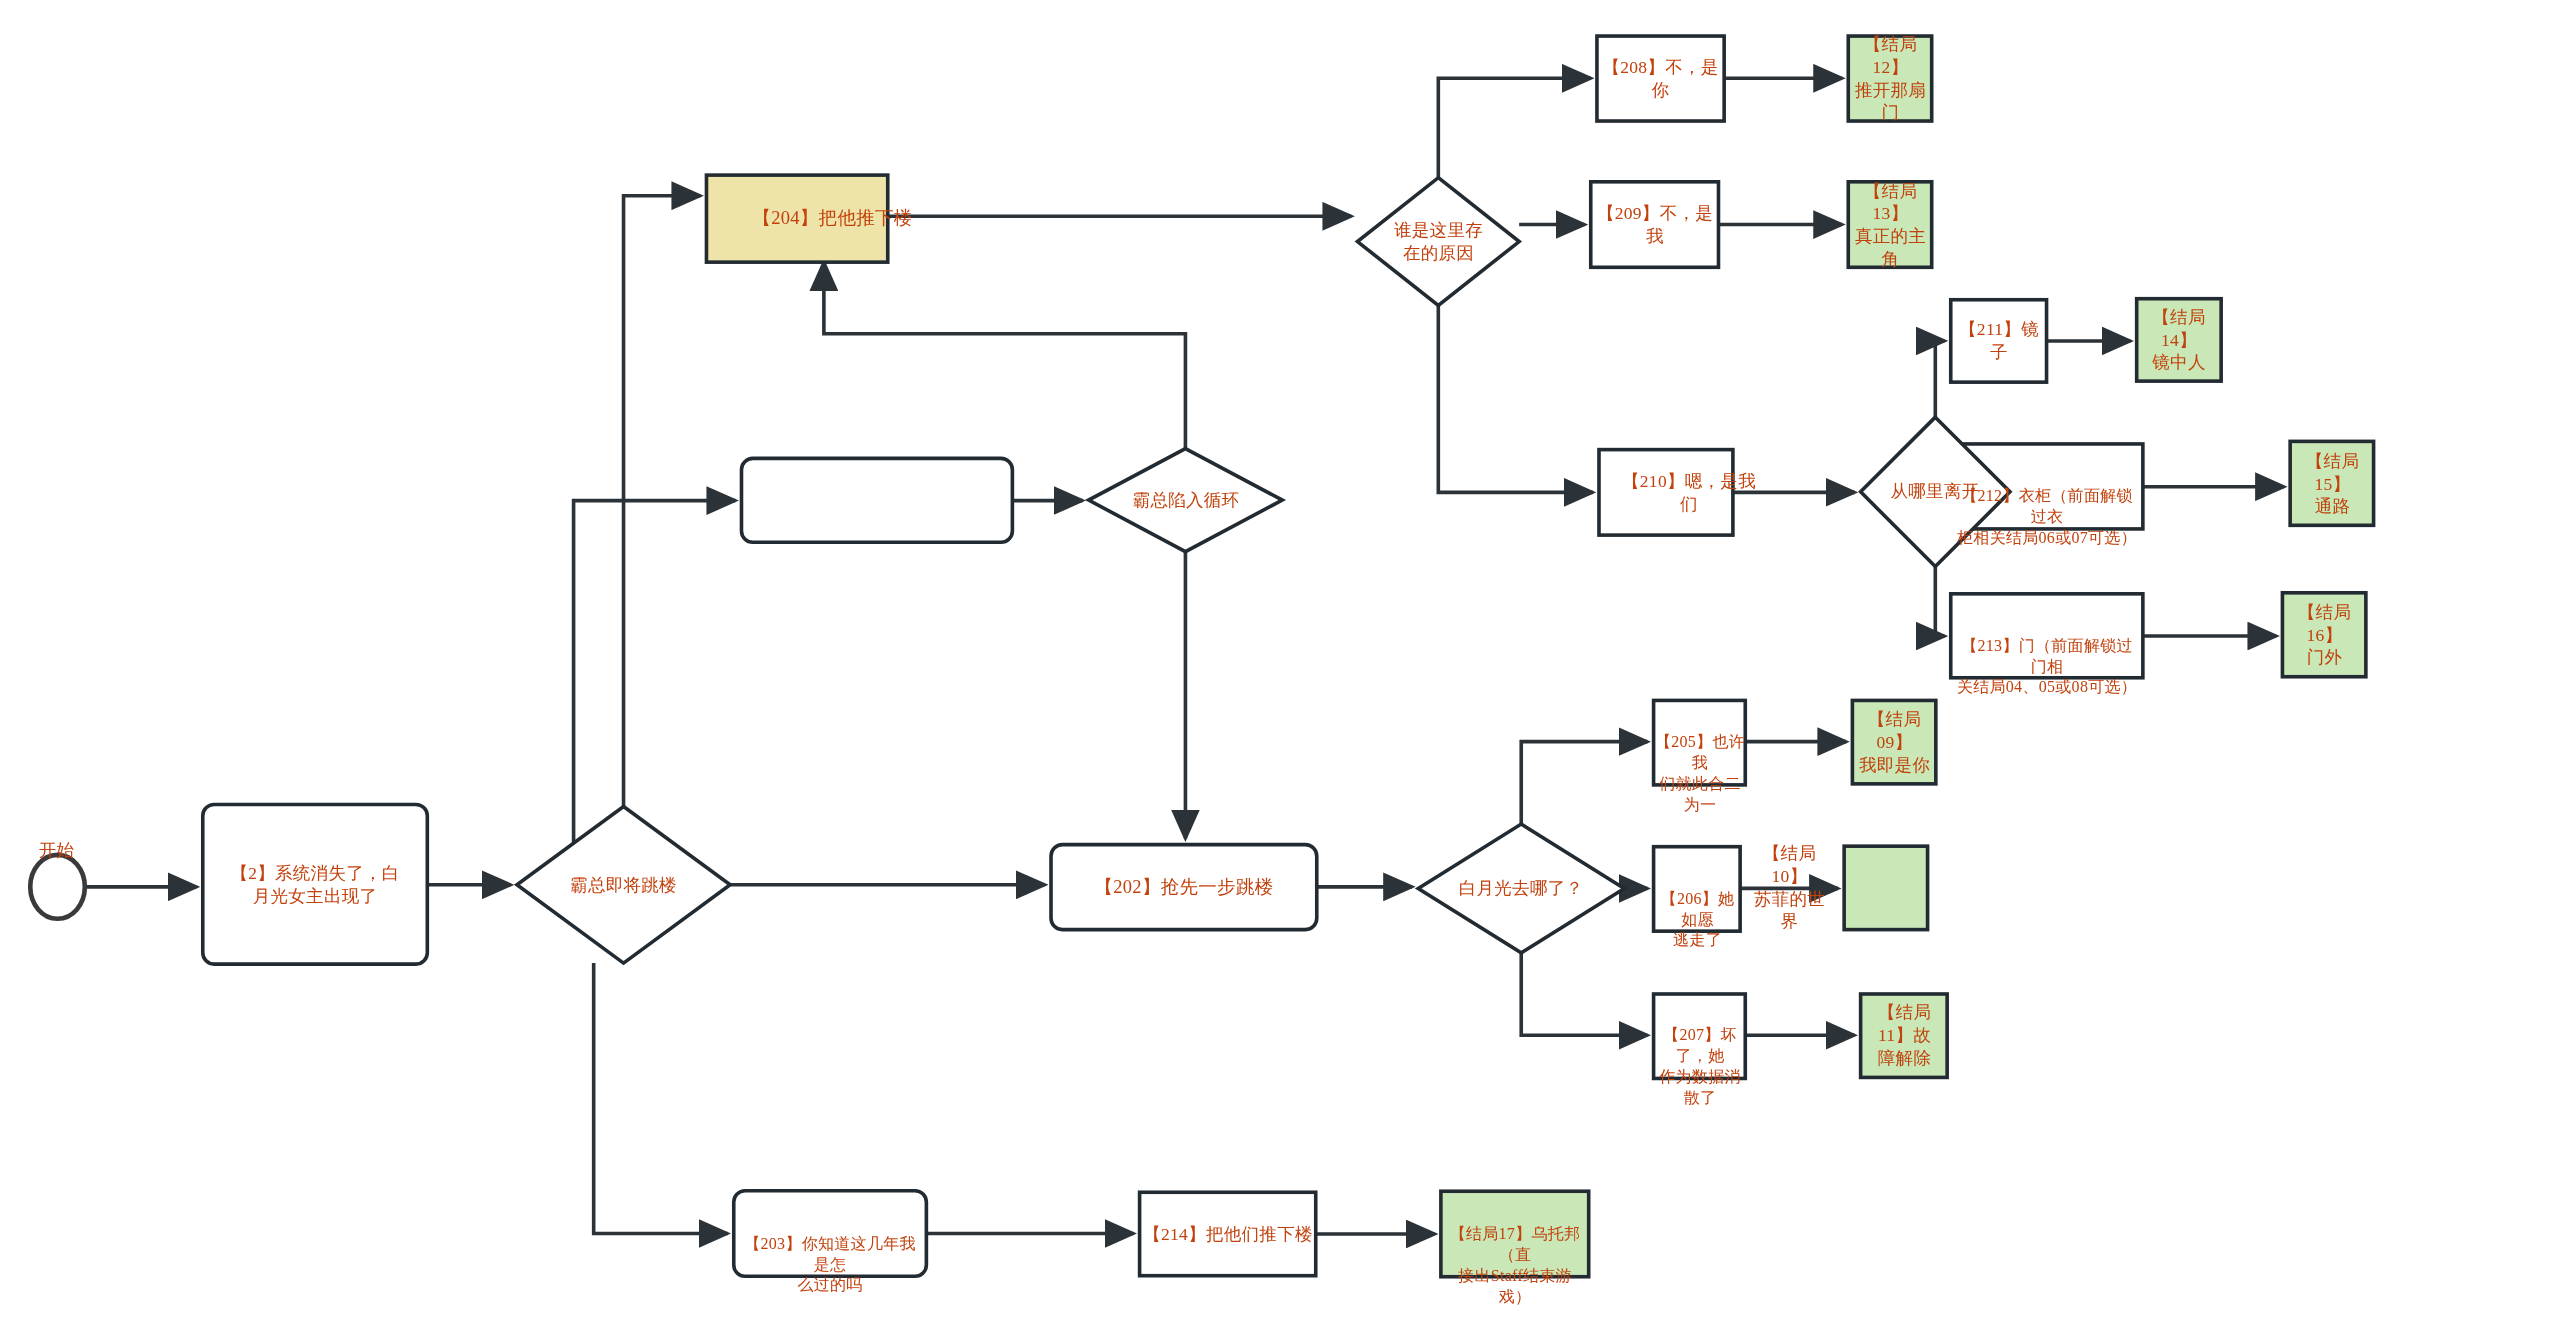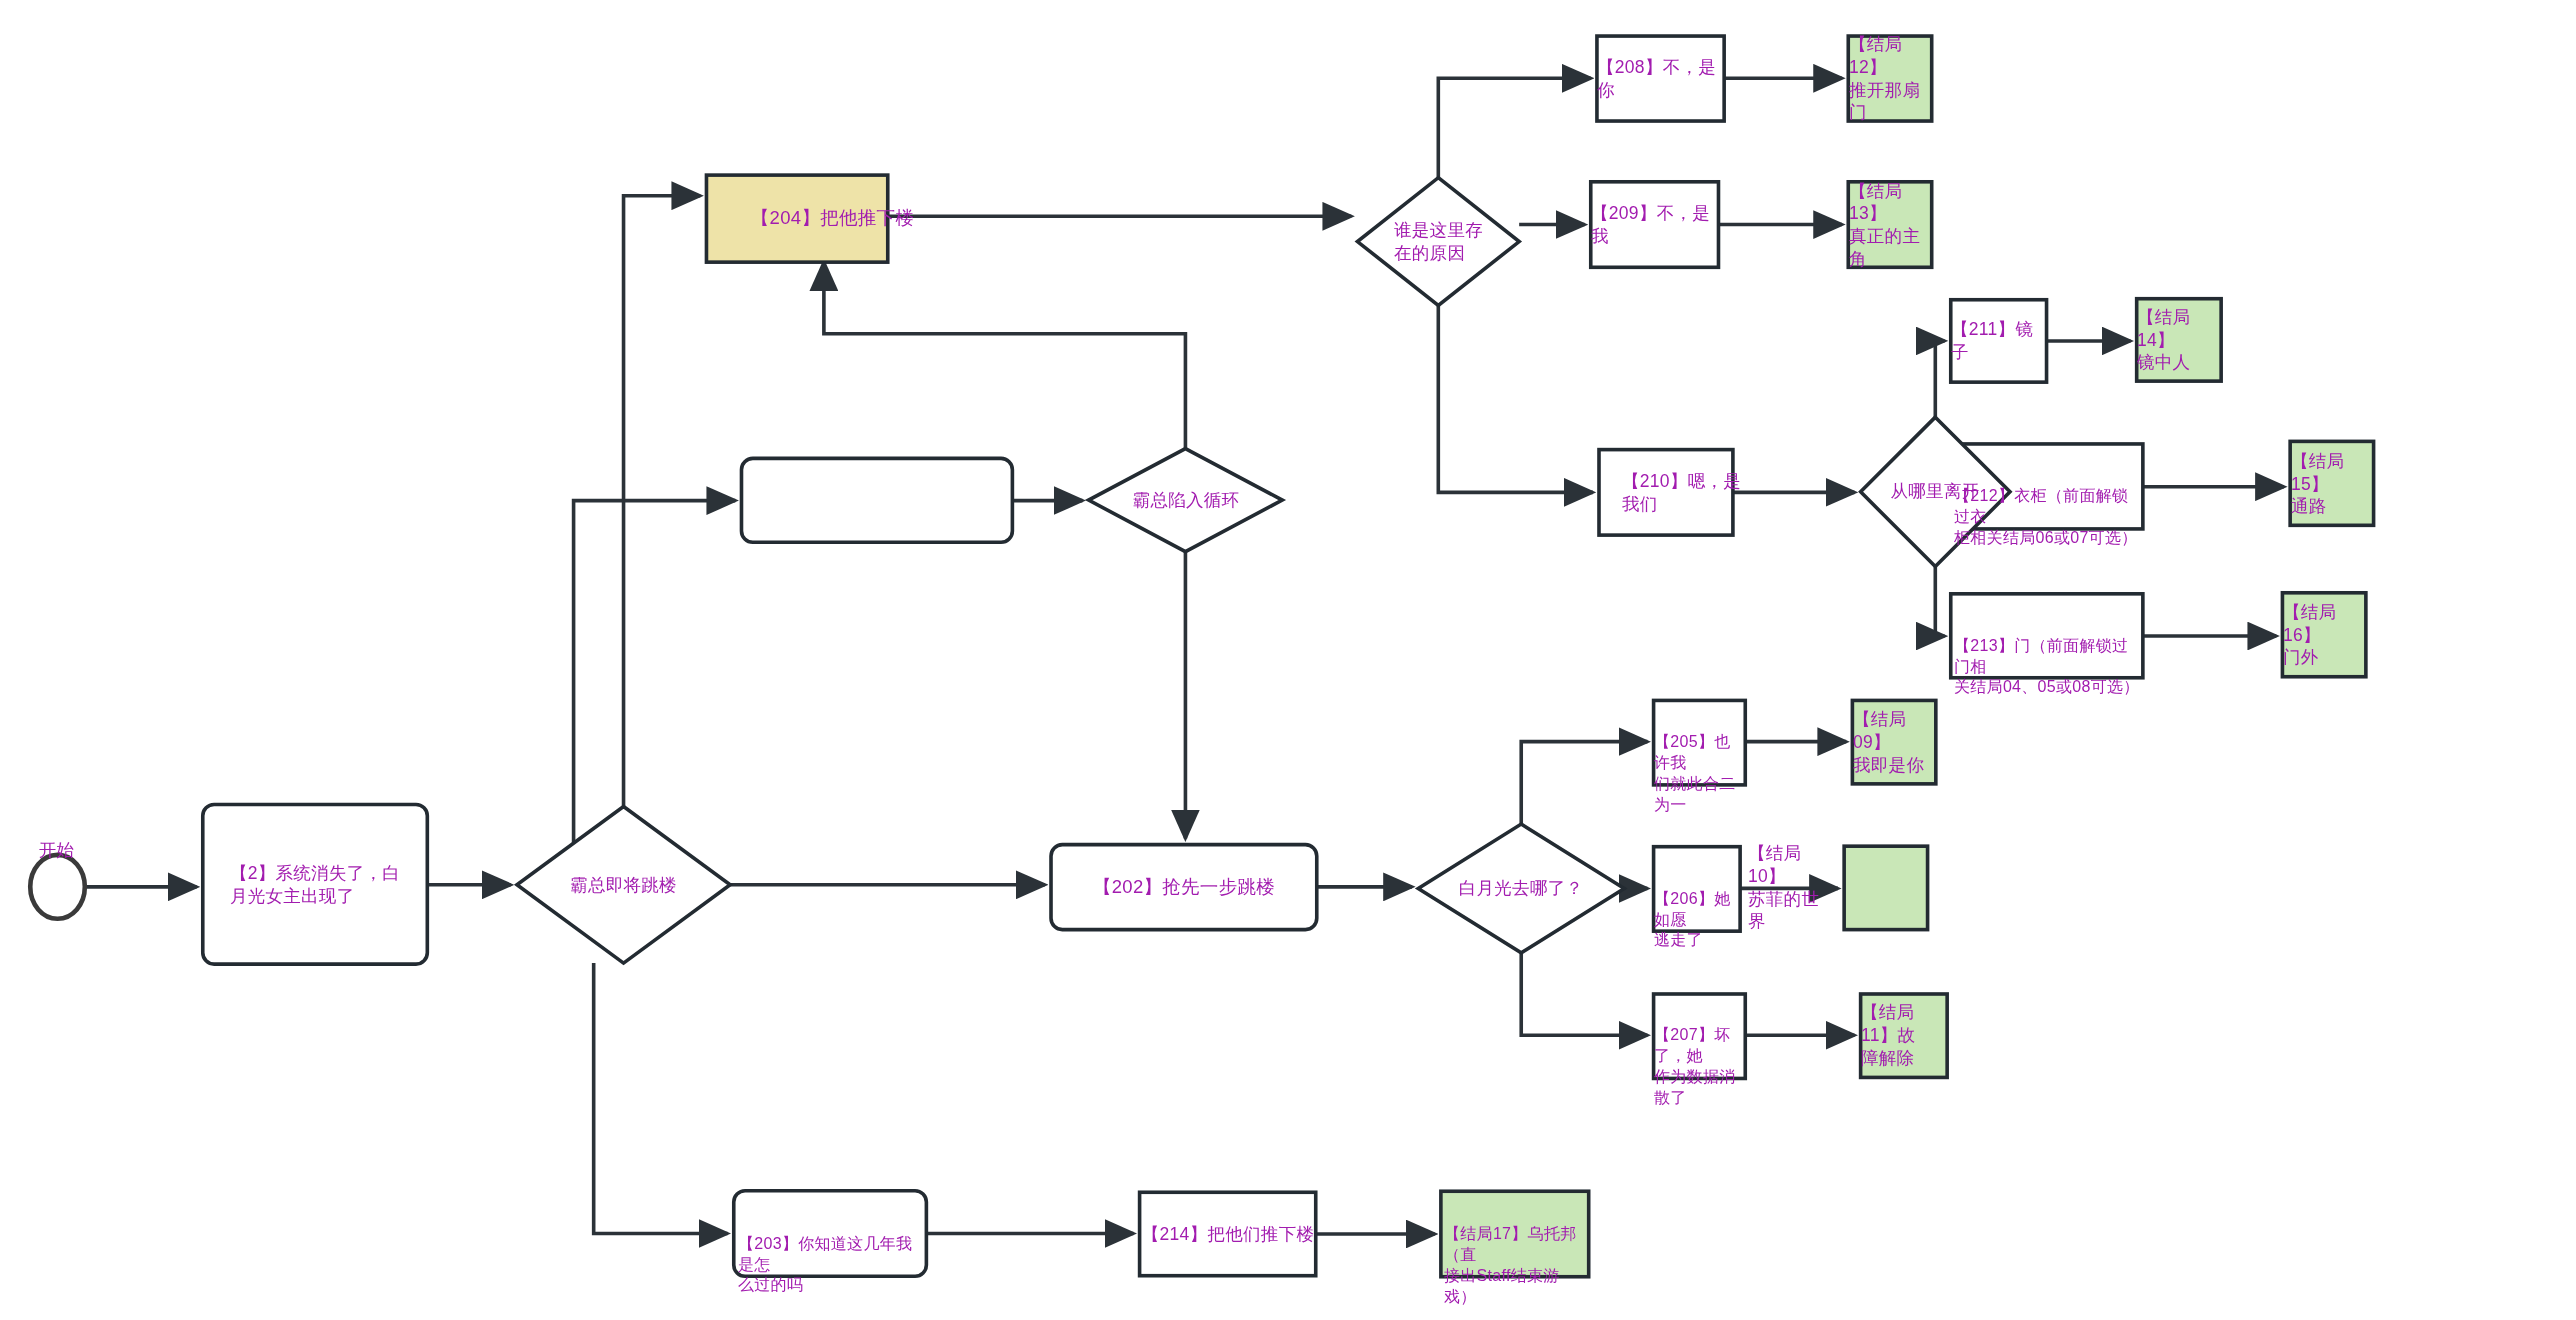--- a/index.html
+++ b/index.html
@@ -8,22 +8,23 @@
   svg{position:absolute;left:0;top:0;width:2684px;height:1320px;}
   .edge{fill:none;stroke:#2b3238;stroke-width:7;}
   .shape-rect{fill:#ffffff;stroke:#232b32;stroke-width:7;}
   .shape-rect.highlight{fill:#eee3a8;}
   .shape-rect.ending{fill:#c9e7b7;}
   .shape-diamond{fill:#ffffff;stroke:#232b32;stroke-width:7;}
   .shape-ellipse{fill:#ffffff;stroke:#3a3a3a;stroke-width:9;}
   .node-label{
     position:absolute;
     display:flex;align-items:center;justify-content:center;
-    color:#a21caf;
-    font-family:Liberation Sans, sans-serif;
+    text-align:center;
+    color:#c2410c;
+    font-family:Liberation Serif, serif;
     font-size:17.5px;
     line-height:1.30;
     letter-spacing:0.3px;
     white-space:pre-line;
     pointer-events:none;
   }
   .node-label.sm{font-size:16px;margin-top:31px;}
   .node-label.lg{font-size:18.5px;}
 </style>
 </head>

